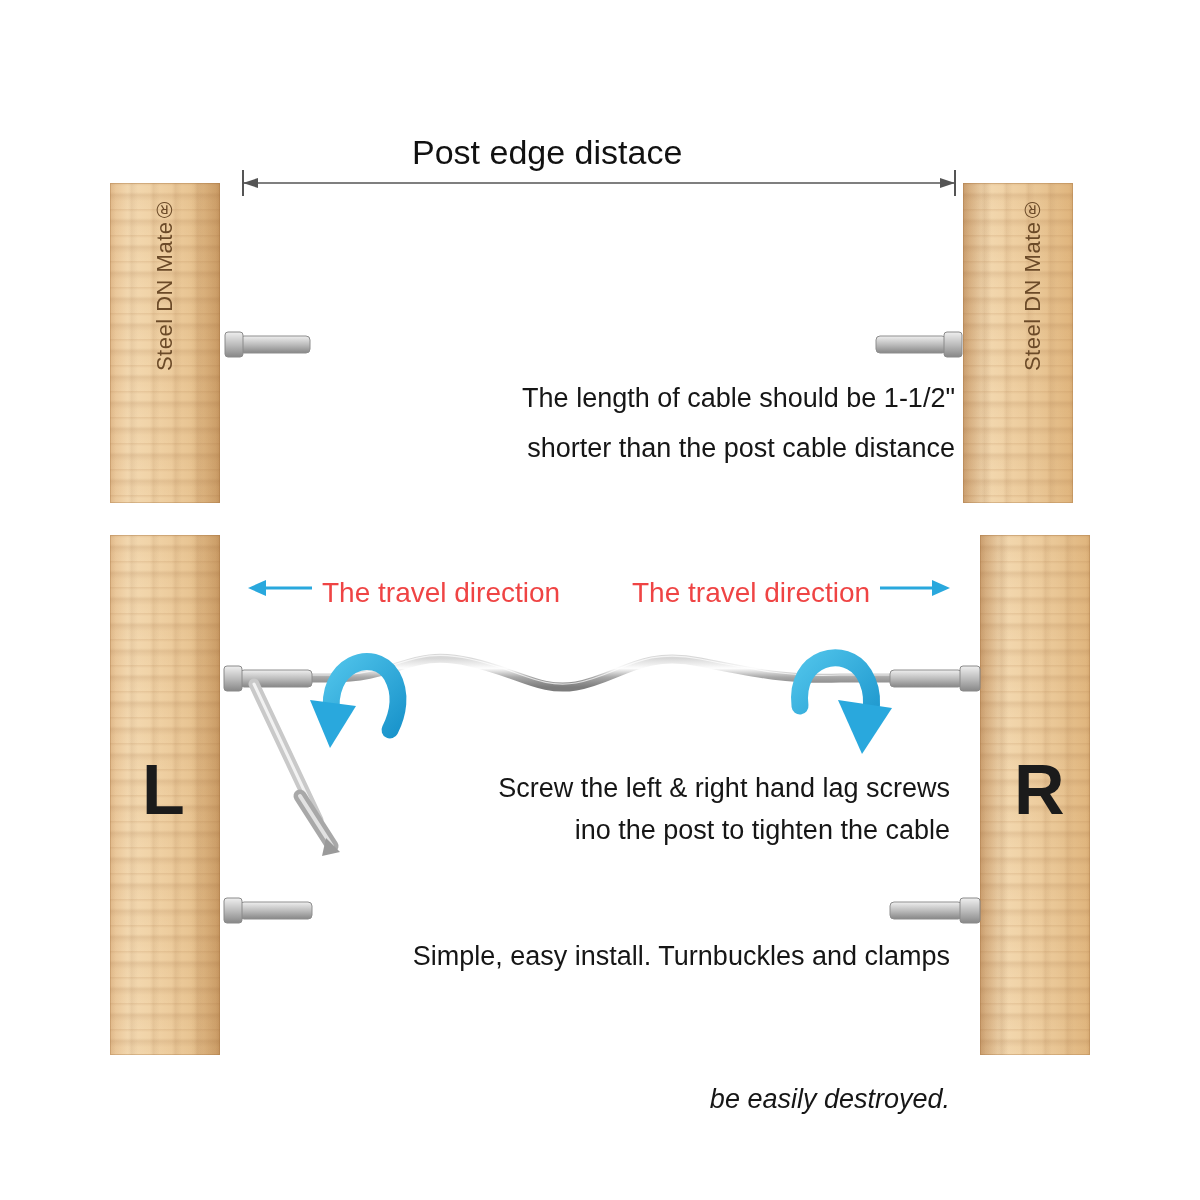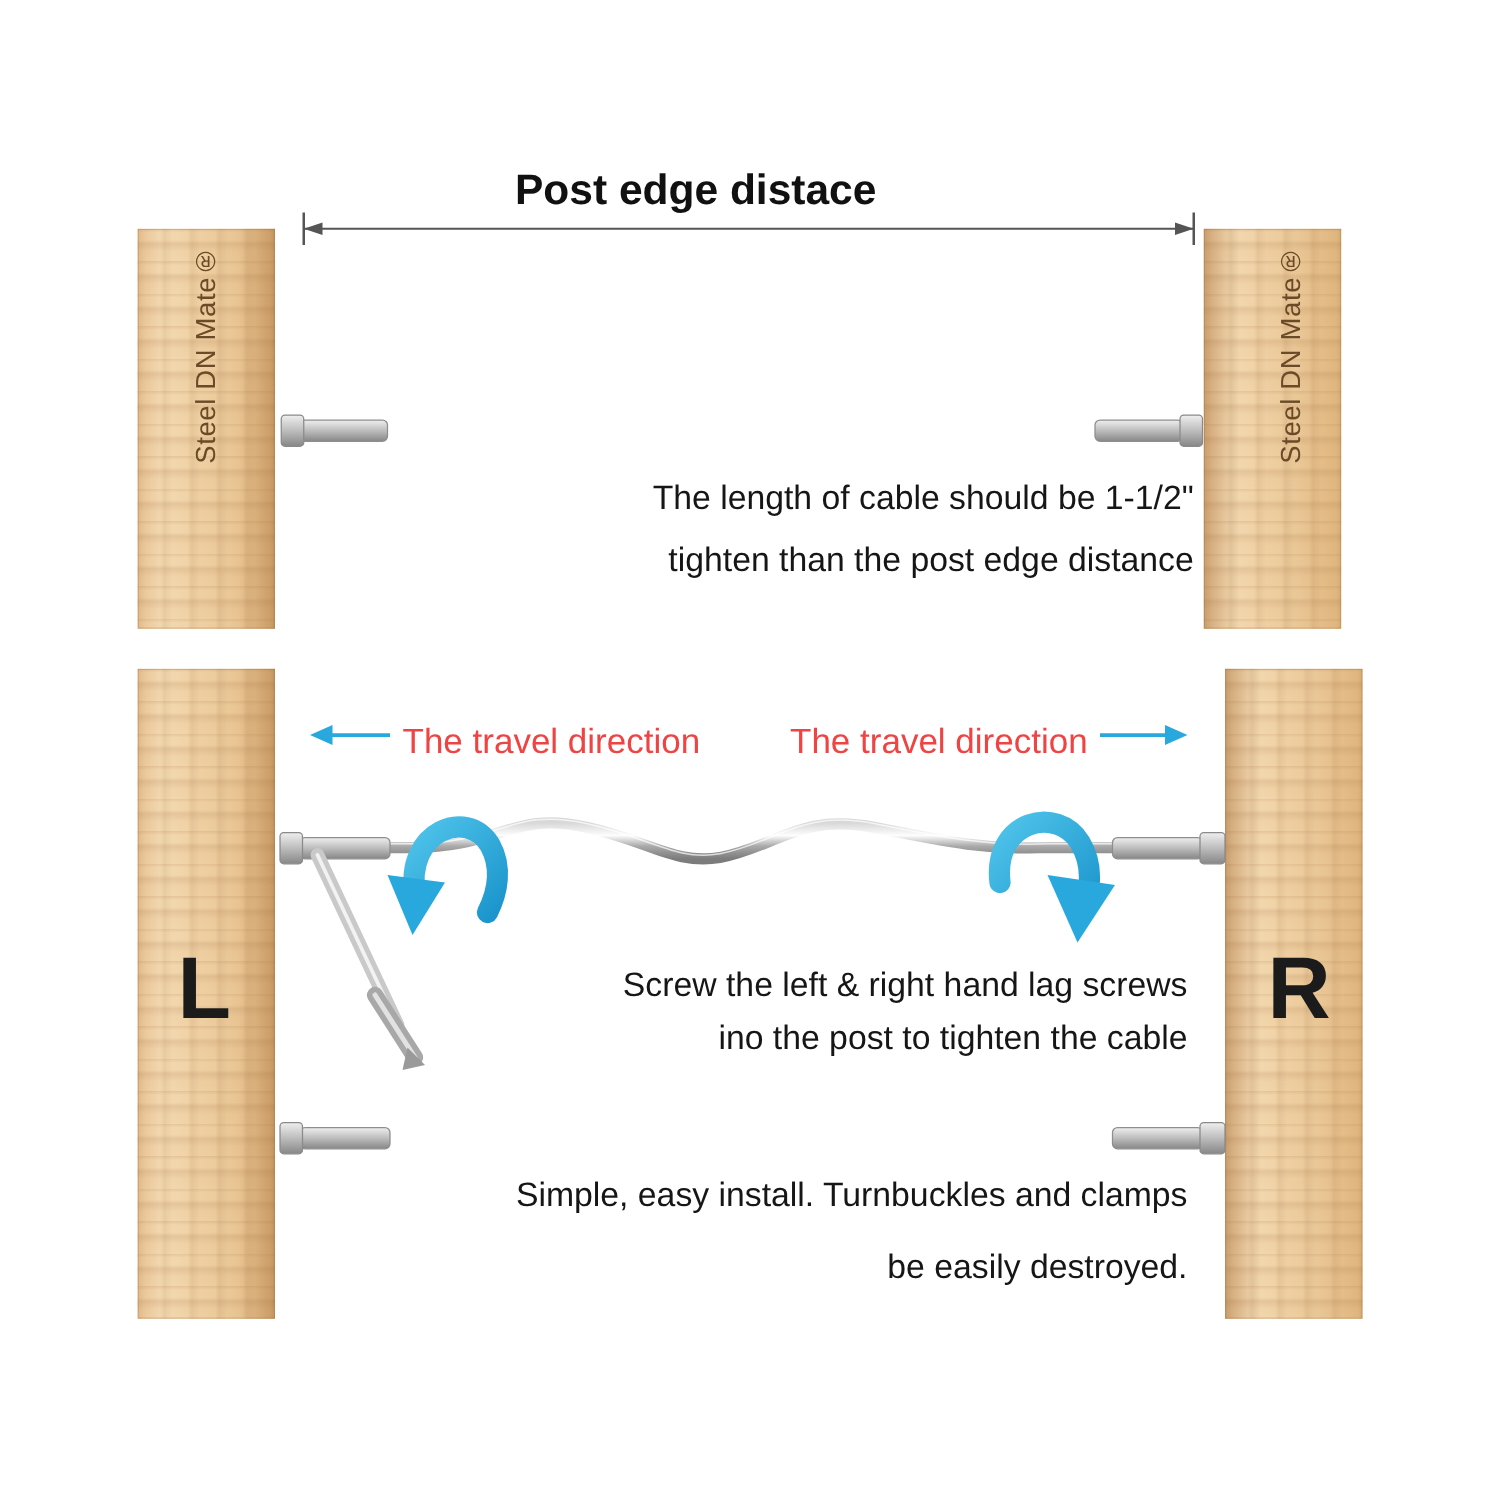--- a/index.html
+++ b/index.html
@@ -74,21 +74,21 @@
     font-weight: bold;
     color: #1b1b1b;
     font-family: "Liberation Sans", sans-serif;
     line-height: 1;
   }
 
   
   .title {
     position: absolute;
     font-size: 34px;
-    font-weight: bold;
+    font-weight: normal;
     color: #111;
     font-family: "Liberation Sans", sans-serif;
     white-space: nowrap;
   }
   .subtitle {
     position: absolute;
     font-size: 30px;
     font-weight: bold;
     color: #111;
     font-family: "Liberation Sans", sans-serif;
@@ -132,30 +132,30 @@
   <div class="post shade-left" style="left:110px; top:535px; width:110px; height:520px;"></div>
   <div class="post shade-right" style="left:980px; top:535px; width:110px; height:520px;"></div>
 
   <span class="post-letter" style="left:142px; top:755px;">L</span>
   <span class="post-letter" style="left:1014px; top:755px;">R</span>
 
   <div class="title" style="left:412px; top:133px;">Post edge distace</div>
 
 
   <div class="body-text" style="left:245px; top:378px; width:710px;">The length of cable should be 1-1/2"</div>
-  <div class="body-text" style="left:245px; top:428px; width:710px;">tighten than the post edge distance</div>
+  <div class="body-text" style="left:245px; top:428px; width:710px;">shorter than the post cable distance</div>
 
   <div class="travel-label" style="left:322px; top:577px;">The travel direction</div>
   <div class="travel-label" style="left:632px; top:577px;">The travel direction</div>
 
   <div class="body-text" style="left:250px; top:768px; width:700px;">Screw the left &amp; right hand lag screws</div>
   <div class="body-text" style="left:250px; top:936px; width:700px;">Simple, easy install. Turnbuckles and clamps</div>
 
   <div class="body-text" style="left:250px; top:810px; width:700px;">ino the post to tighten the cable</div>
-  <div class="body-text" style="left:250px; top:993px; width:700px;">be easily destroyed.</div>
+  <div class="body-text" style="left:250px; top:1079px; width:700px;font-style:italic;">be easily destroyed.</div>
 
   <svg class="overlay" viewBox="0 0 1200 1200">
     <defs>
       <linearGradient id="cableGrad" x1="0" y1="0" x2="0" y2="1">
         <stop offset="0%" stop-color="#d8d8d8"></stop>
         <stop offset="35%" stop-color="#fdfdfd"></stop>
         <stop offset="65%" stop-color="#a9a9a9"></stop>
         <stop offset="100%" stop-color="#7c7c7c"></stop>
       </linearGradient>
       <linearGradient id="ferruleGrad" x1="0" y1="0" x2="0" y2="1">

